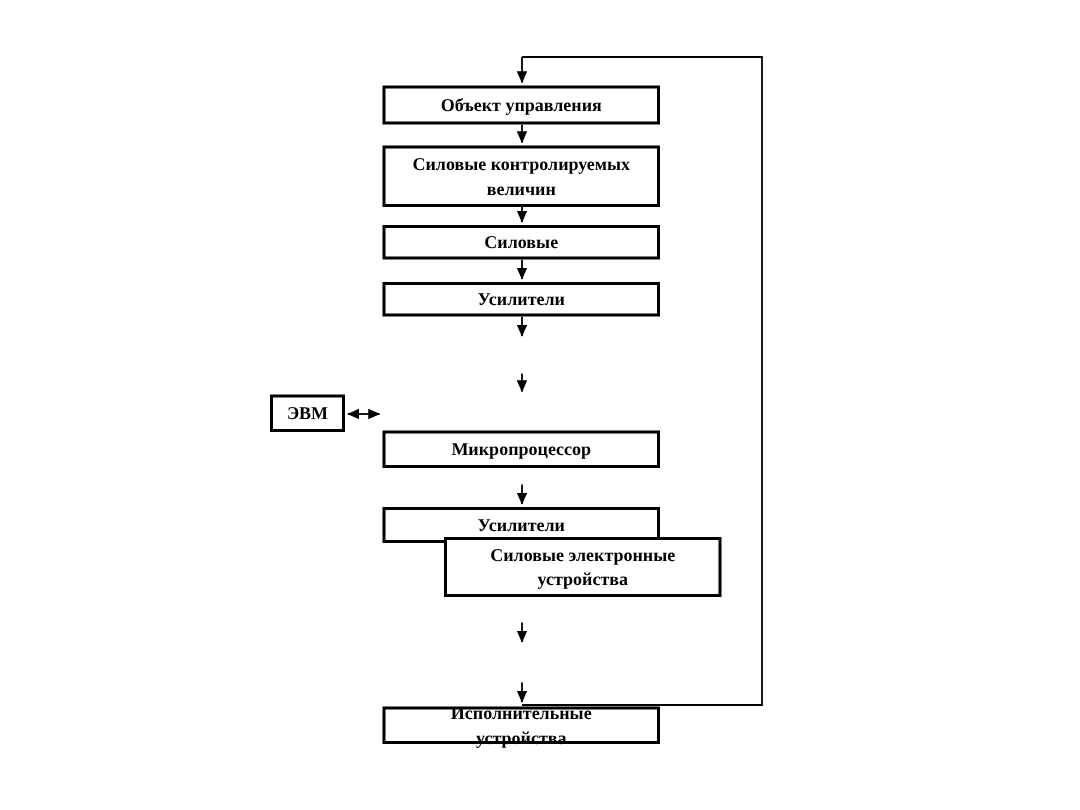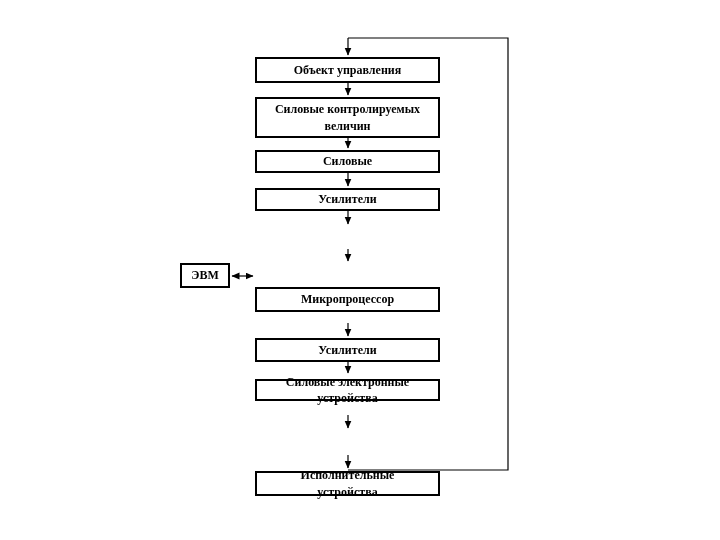--- a/index.html
+++ b/index.html
@@ -76,18 +76,18 @@
 
     <line class="wire" x1="232" y1="276" x2="253" y2="276" marker-start="url(#ah)" marker-end="url(#ah)"></line>
   </svg>
 
   <div class="box main-box" style="top:57px;  height:26px;">Объект управления</div>
   <div class="box main-box" style="top:97px;  height:41px;">Силовые контролируемых величин</div>
   <div class="box main-box" style="top:150px; height:23px;">Силовые</div>
   <div class="box main-box" style="top:188px; height:23px;">Усилители</div>
   <div class="box main-box" style="top:263px; height:25px;margin-top:24px;">Микропроцессор</div>
   <div class="box main-box" style="top:338px; height:24px;">Усилители</div>
-  <div class="box main-box" style="top:379px; height:22px;">Силовые электронные устройства</div>
+  <div class="box main-box" style="top:358px; height:40px;margin-left:41px;">Силовые электронные устройства</div>
   <div class="box main-box" style="top:430px; height:25px;margin-top:41px;">Исполнительные устройства</div>
 
   <div class="box" style="left:180px; width:50px; top:263px; height:25px;">ЭВМ</div>
 
 </div>
 
 </body></html>

